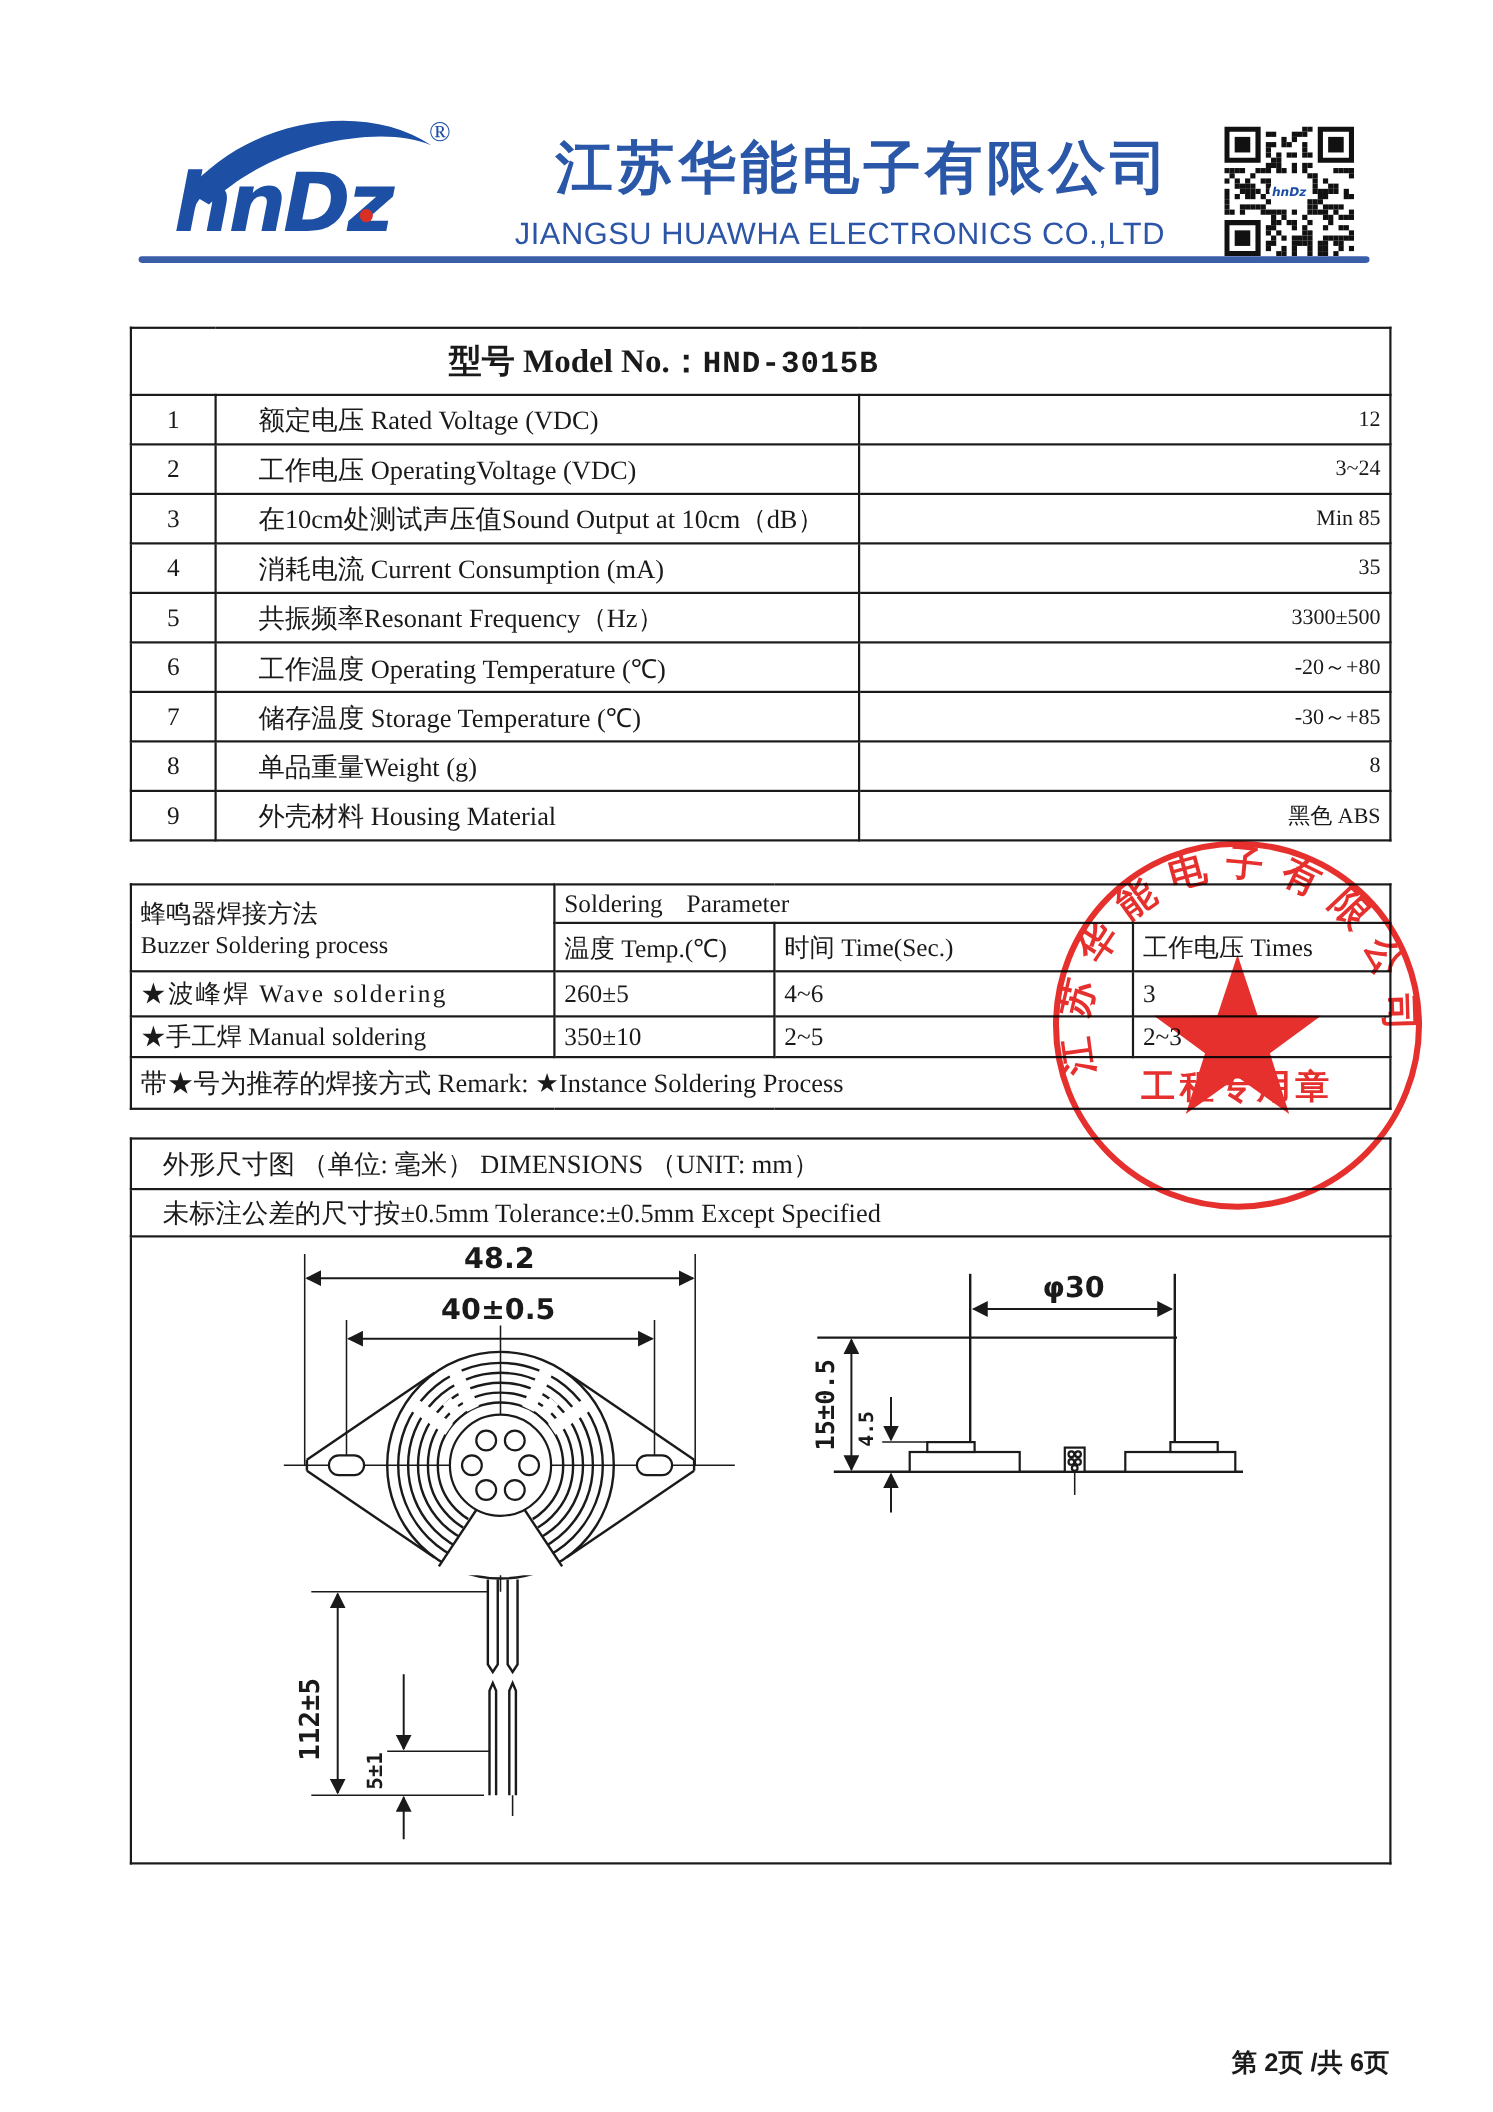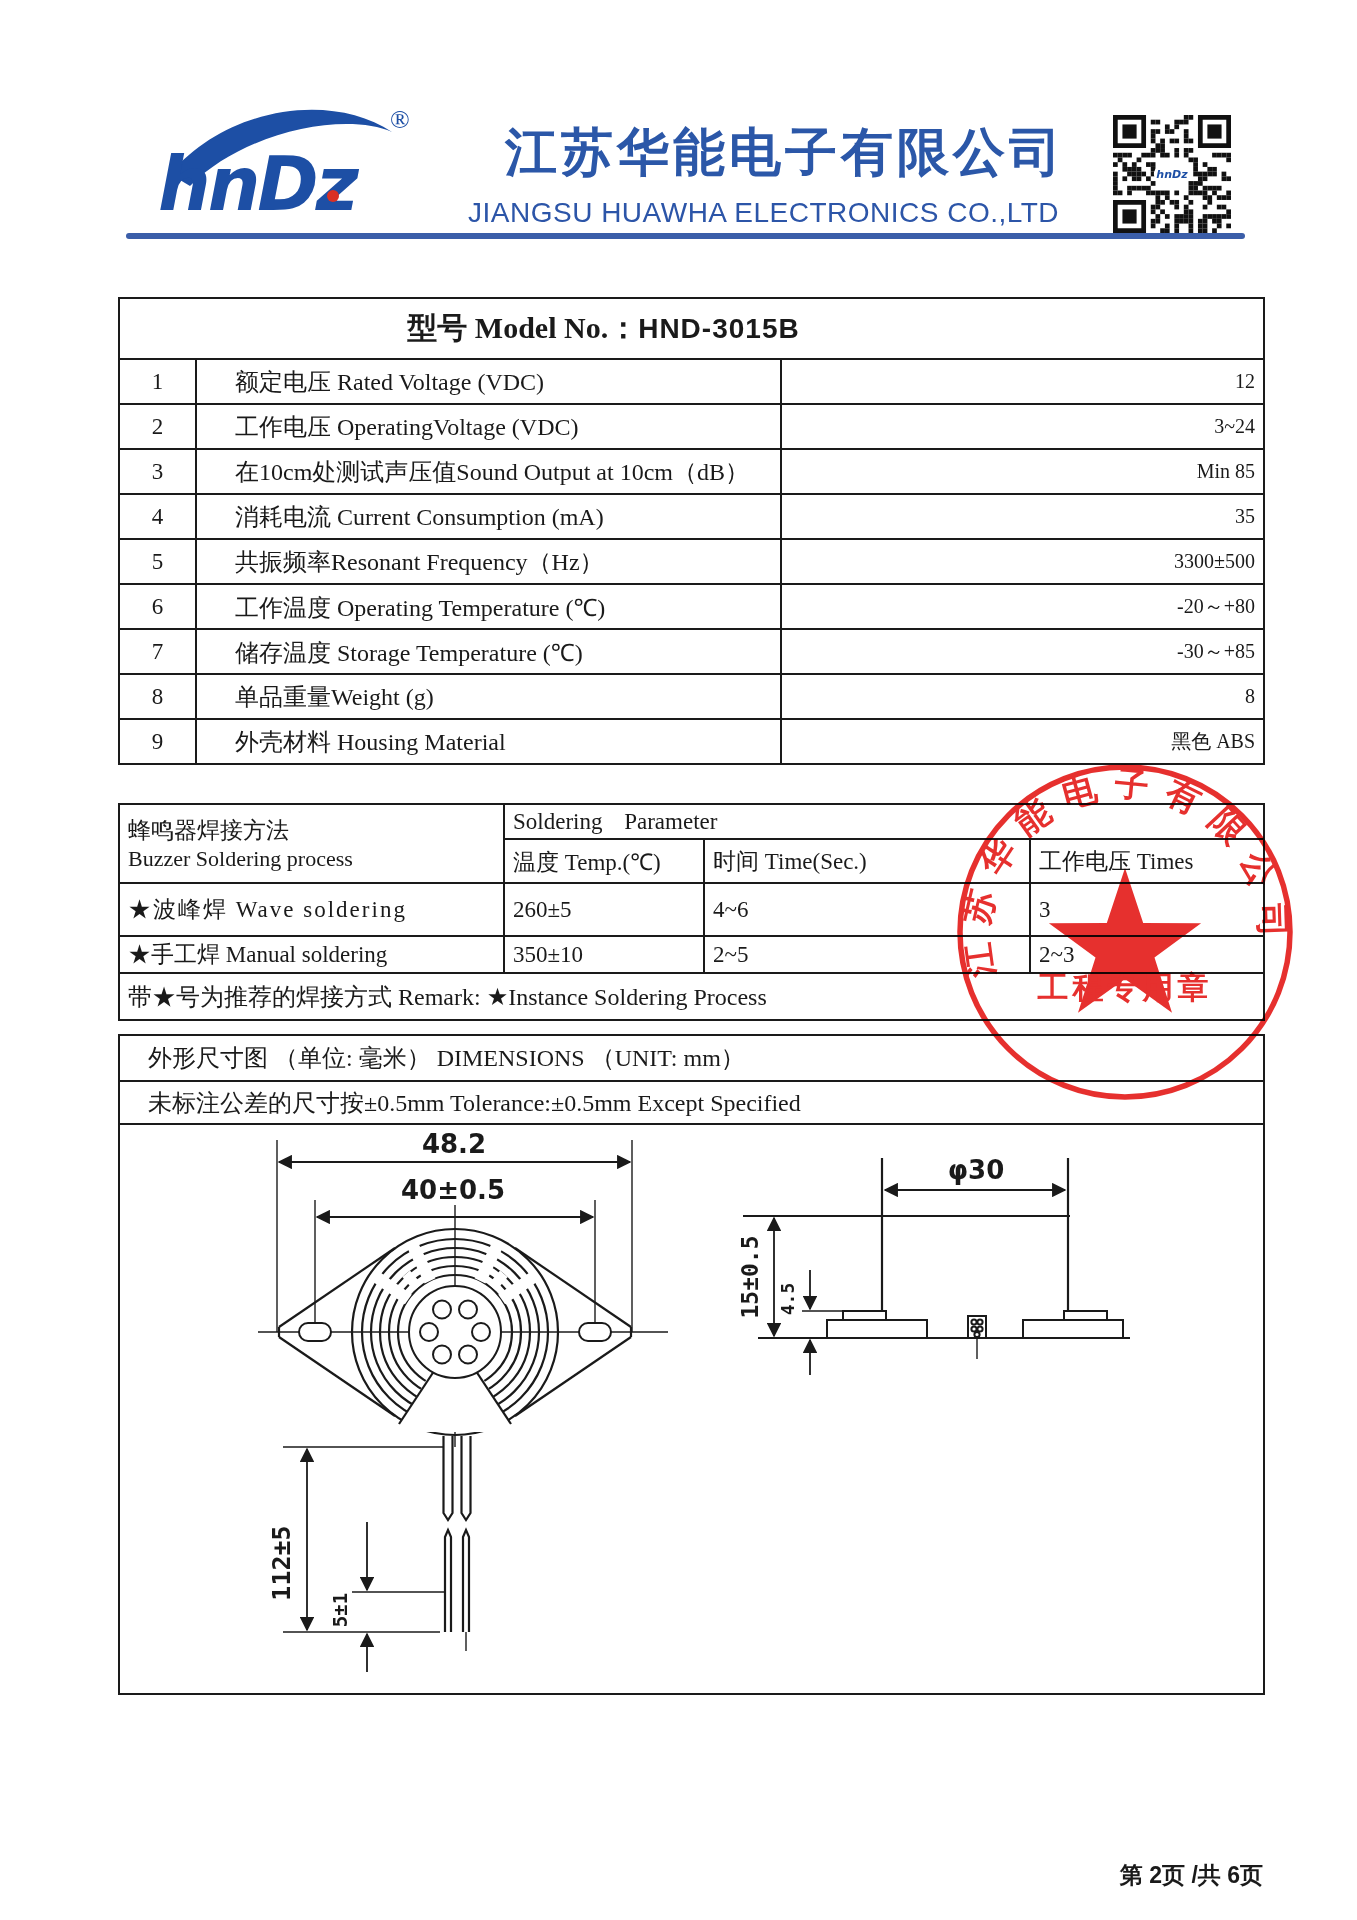--- a/index.html
+++ b/index.html
@@ -26,21 +26,21 @@
   }
   .blue-bar{left:126px;top:233px;width:1119px;height:6px;background:var(--bar-blue);border-radius:3px;}
 
   
   table{border-collapse:collapse;table-layout:fixed;}
   td{border:2px solid var(--ink);padding:0 8px;overflow:hidden;}
   .t1{left:118px;top:297px;}
   .t1 .title-cell{text-align:center;}
   .title-inner{display:inline-block;transform:translateX(-88px);white-space:nowrap;}
   .title-label{font-size:30px;font-weight:bold;font-family:"Liberation Serif",serif;}
-  .title-model{font-size:28px;font-weight:600;font-family:Liberation Sans, sans-serif;letter-spacing:1px;}
+  .title-model{font-size:28px;font-weight:600;font-family:Liberation Mono, monospace;letter-spacing:1px;}
   .num-cell{text-align:center;font-size:23px;}
   .label-cell{font-size:24px;padding-left:38px;white-space:nowrap;}
   .value-cell{text-align:right;font-size:20px;}
 
   .t2{left:118px;top:803px;}
   .t2 td{font-size:23px;}
   .c{text-align:left;}
   .proc-zh{display:block;font-size:23px;}
   .proc-en{display:block;font-size:22px;}
   .group-head{word-spacing:16px;font-size:24px;}
@@ -363,21 +363,21 @@
       <span class="proc-zh">蜂鸣器焊接方法</span>
       <span class="proc-en">Buzzer Soldering process</span>
     </td>
     <td class="c group-head" colspan="3">Soldering Parameter</td>
   </tr>
   <tr style="height:44px">
     <td class="c">温度 Temp.(℃)</td>
     <td class="c">时间 Time(Sec.)</td>
     <td class="c">工作电压 Times</td>
   </tr>
-  <tr style="height:53px">
+  <tr style="height:41px">
     <td class="c wavespace">★波峰焊 Wave soldering</td>
     <td class="c">260±5</td>
     <td class="c">4~6</td>
     <td class="c">3</td>
   </tr>
   <tr style="height:37px">
     <td class="c">★手工焊 Manual soldering</td>
     <td class="c">350±10</td>
     <td class="c">2~5</td>
     <td class="c">2~3</td>

